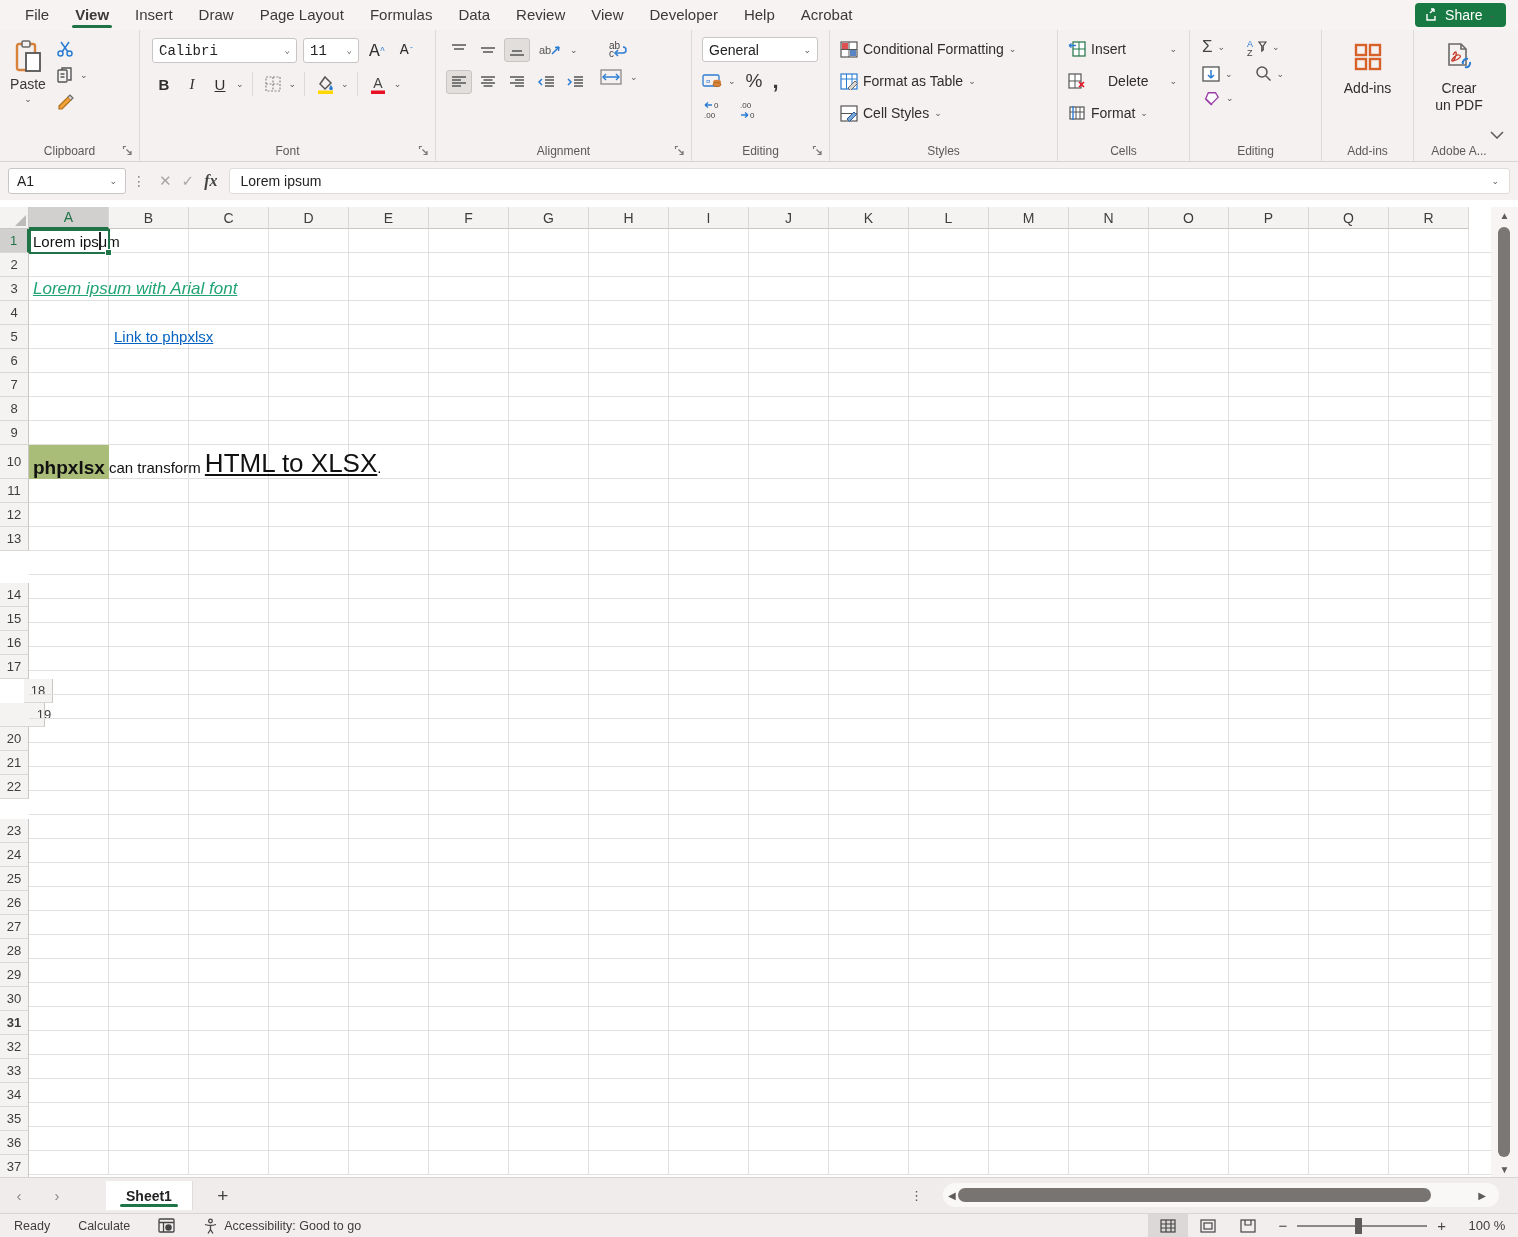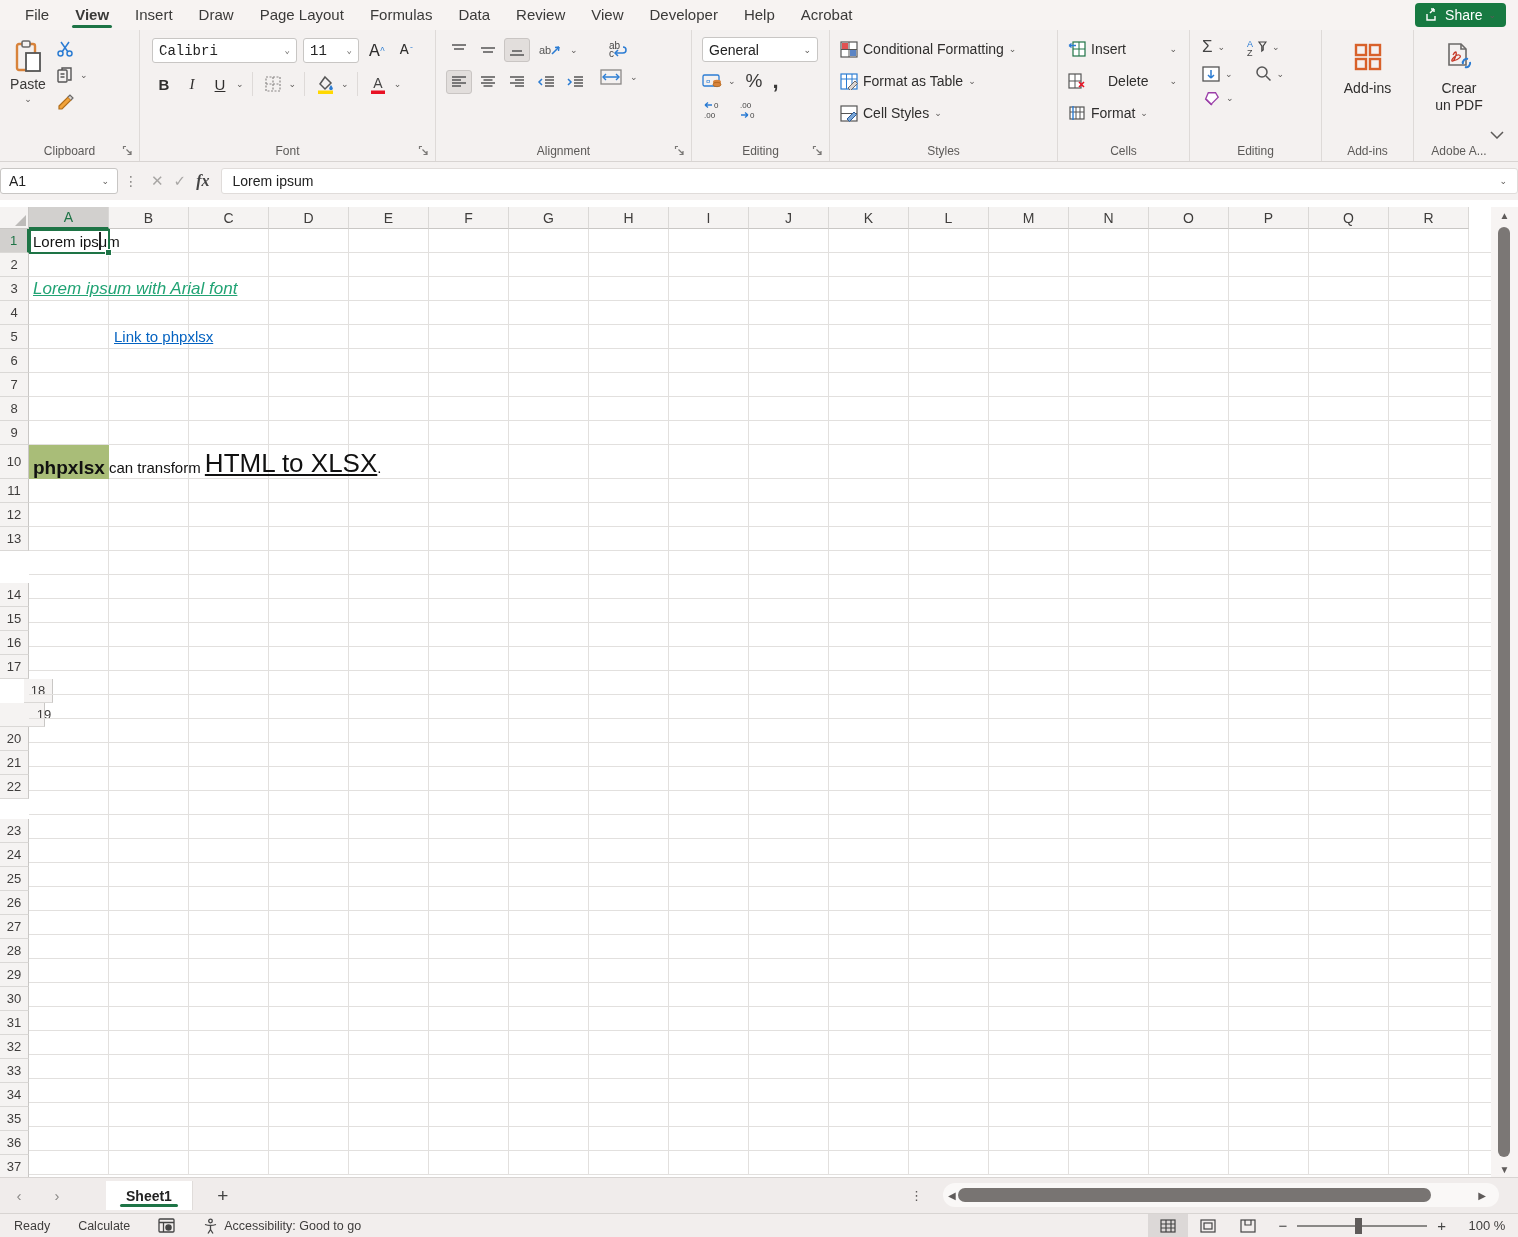--- a/index.html
+++ b/index.html
@@ -56,21 +56,21 @@
   
   .g-edit .rg-content { padding:7px 0 0 12px; display:flex; flex-direction:column; gap:8px; }
   .ed-row { display:flex; gap:22px; align-items:center; }
 
   
   .bigbtn { display:flex; flex-direction:column; align-items:center; padding-top:12px; gap:8px; font-size:14px; color:#2f2e2d; text-align:center; line-height:17px; }
 
   .collapse-chev { position:absolute; right:14px; bottom:22px; color:#5c5a58; }
 
   
-  .fbar { position:absolute; left:0; top:162px; width:1518px; height:38px; background:#f4f1f0; display:flex; align-items:center; padding:0 0; gap:6px; }
+  .fbar { position:absolute; left:0; top:162px; width:1518px; height:38px; background:#f4f1f0; display:flex; align-items:center; padding:0 8px; gap:6px; }
   .namebox { width:118px; height:26px; background:#fff; border:1px solid #c8c6c4; border-radius:3px; display:flex; align-items:center; justify-content:space-between; padding:0 8px; font-size:14px; color:#222; }
   .fdots { color:#8a8886; font-size:14px; letter-spacing:1px; }
   .fbtns { display:flex; align-items:center; gap:10px; padding:0 6px; }
   .fx-cancel,.fx-enter { color:#a8a6a4; font-size:15px; }
   .fx-label { font-style:italic; font-family:"Liberation Serif","DejaVu Serif",serif; font-size:16px; color:#444; font-weight:bold; }
   .finput { flex:1; height:26px; background:#fff; border:1px solid #e0dcda; border-radius:3px; display:flex; align-items:center; padding:0 10px; font-size:14px; color:#222; justify-content:space-between; }
 
   
   .sheet { position:absolute; left:0; top:200px; width:1491px; height:977px; background:#fff; }
   .colheads { position:absolute; left:0; top:7px; height:22px; display:flex; }
@@ -613,21 +613,21 @@
         <div class="row-h" style="height: 24px;">21</div>
         <div class="row-h" style="height: 24px;">22</div>
         <div class="row-h" style="height: 24px; margin-top: 20px;">23</div>
         <div class="row-h" style="height: 24px;">24</div>
         <div class="row-h" style="height: 24px;">25</div>
         <div class="row-h" style="height: 24px;">26</div>
         <div class="row-h" style="height: 24px;">27</div>
         <div class="row-h" style="height: 24px;">28</div>
         <div class="row-h" style="height: 24px;">29</div>
         <div class="row-h" style="height: 24px;">30</div>
-        <div class="row-h" style="height: 24px;">31</div>
+        <div class="row-h" style="height: 24px; font-weight: bold;">31</div>
         <div class="row-h" style="height: 24px;">32</div>
         <div class="row-h" style="height: 24px;">33</div>
         <div class="row-h" style="height: 24px;">34</div>
         <div class="row-h" style="height: 24px;">35</div>
         <div class="row-h" style="height: 24px;">36</div>
         <div class="row-h" style="height: 24px;">37</div>
         <div class="row-h" style="height: 24px;">38</div>
         <div class="row-h" style="height: 24px;">39</div>
       </div>
     <div class="cells" id="cells" style="height: 946px;">

